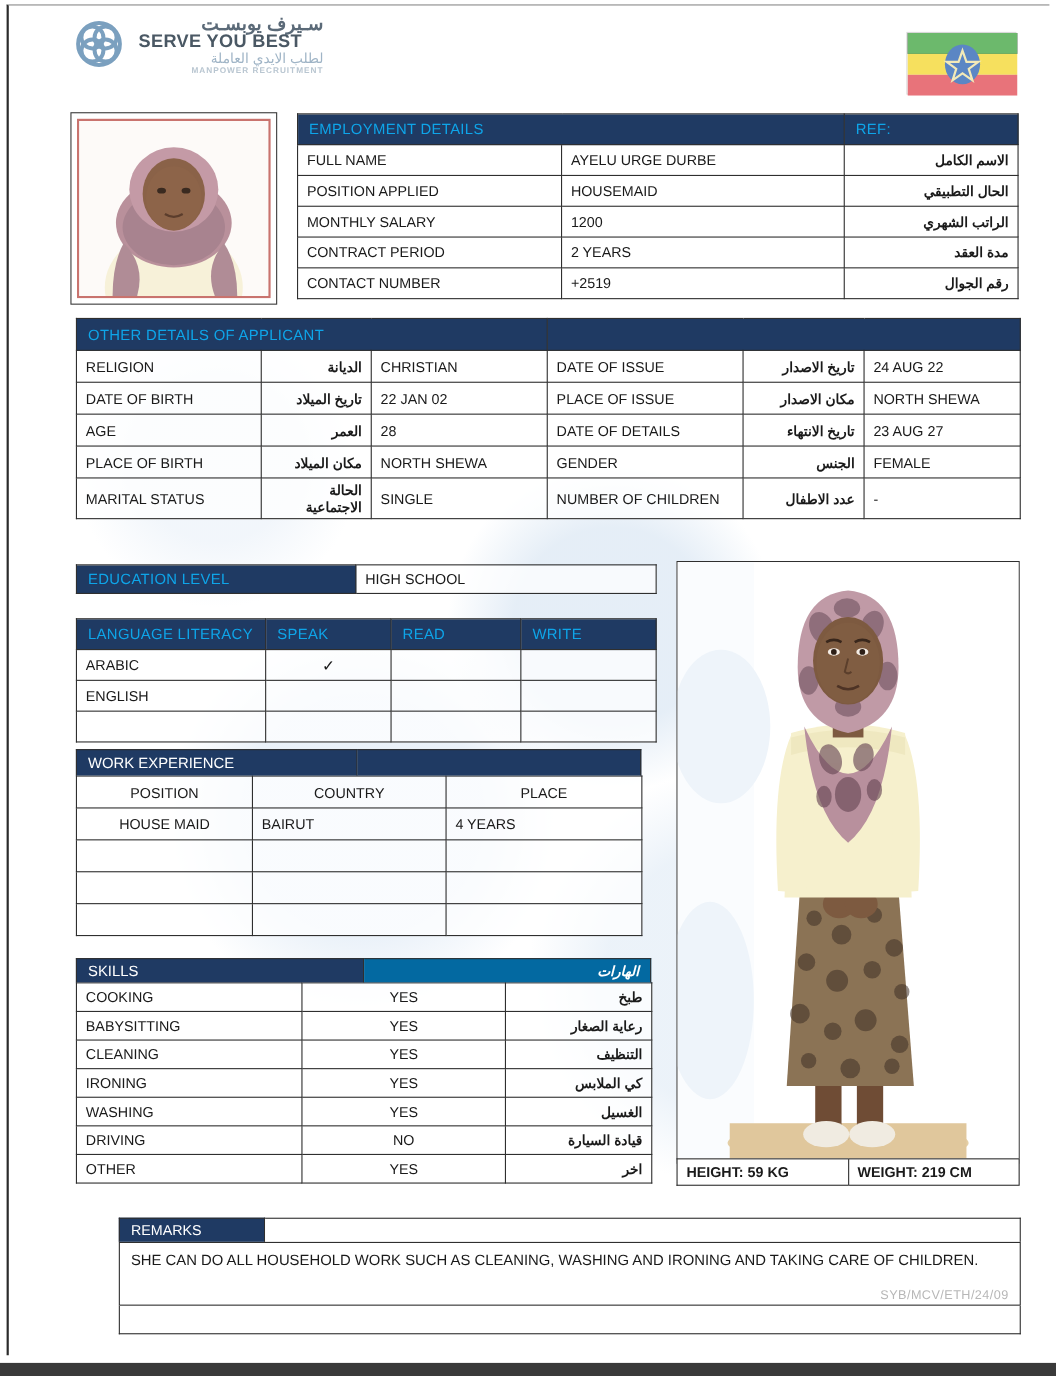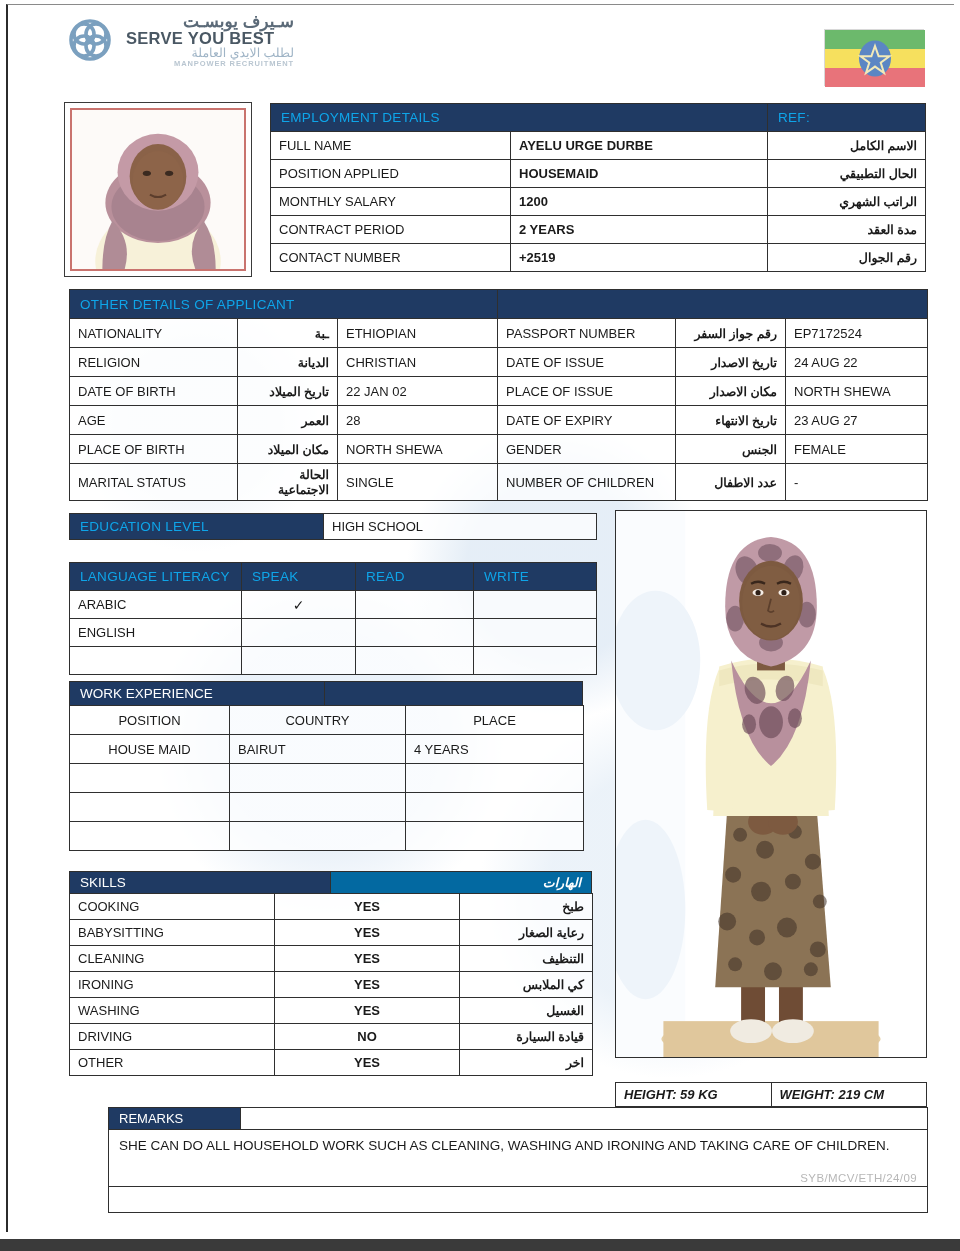--- a/index.html
+++ b/index.html
@@ -53,21 +53,21 @@
   
   .navy { background:#1f3a63; color:#0ea5e9; }
   .navy-hd {
     font-size:13.5px; letter-spacing:.3px; padding:4px 10px;
     font-weight:normal;
   }
   table { border-collapse:collapse; table-layout:fixed; }
   td, th { border:1px solid #2f2f2f; font-size:13px; padding:3px 8px; vertical-align:middle;
            background:rgba(255,255,255,.72); }
   .ar { direction:rtl; text-align:right; font-weight:bold; font-size:12.5px; }
-  .val { font-weight:bold;margin-top:44px; }
+  .val { font-weight:normal;margin-top:44px; }
   .ctr { text-align:center; }
 
   
   .photo-box {
     position:absolute; left:56px; top:97px; width:188px; height:175px;
     border:1.5px solid #3a3a3a; background:#fff; padding:5px;
   }
   .photo-inner { width:100%; height:100%; border:2px solid #c9736e; overflow:hidden; position:relative; background:#fdfbfa; }
 
   
@@ -118,21 +118,21 @@
   .shdr-l { background:#1f3a63; color:#fff; padding:3px 10px; font-size:13.5px; flex:0 0 262px;
             border:1px solid #2f2f2f; border-bottom:none; }
   .shdr-r { background:#0369a1; flex:1; border:1px solid #2f2f2f; border-left:none; border-bottom:none;
             color:#fff; text-align:right; padding:3px 10px; direction:rtl; font-weight:bold; font-size:12.5px;font-style:italic; }
 
   
   .fullphoto {
     position:absolute; left:607px; top:505px; width:312px; height:548px;
     border:1.5px solid #2f2f2f; background:#fff; overflow:hidden;
   }
-  .hw { position:absolute; left:607px; top:1077px; width:312px; display:flex;font-style:italic; }
+  .hw { position:absolute; left:607px; top:1048px; width:312px; display:flex; }
   .hw div { flex:1; border:1px solid #2f2f2f; font-size:13px; font-weight:bold; padding:4px 8px; background:#fff; }
   .hw div:first-child { border-right:none; }
 
   
   .remarks { position:absolute; left:100px; top:1102px; width:820px; }
   .rm-hd-wrap { display:flex; }
   .rm-hd { background:#1f3a63; color:#fff; font-size:13px; padding:3px 10px; flex:0 0 133px;
            border:1px solid #2f2f2f; border-bottom:none; }
   .rm-hd-r { flex:1; border:1px solid #2f2f2f; border-left:none; border-bottom:none; background:#fff; }
   .rm-body { border:1px solid #2f2f2f; background:#fff; min-height:58px; padding:6px 10px;
@@ -249,48 +249,40 @@
           <col class="o4">
           <col class="o5">
           <col class="o6">
         </colgroup>
       <tbody>
           <tr>
         <td class="navy navy-hd" colspan="3">OTHER DETAILS OF APPLICANT</td>
         <td class="navy" colspan="3"></td>
       </tr>
       <tr>
-        <td>NATIONALITY</td>
-        <td class="ar">ـبة</td>
-        <td>ETHIOPIAN</td>
-        <td>PASSPORT NUMBER</td>
-        <td class="ar">رقم جواز السفر</td>
-        <td>EP7172524</td>
-      </tr>
-      <tr>
         <td>RELIGION</td>
         <td class="ar">الديانة</td>
         <td>CHRISTIAN</td>
         <td>DATE OF ISSUE</td>
         <td class="ar">تاريخ الاصدار</td>
         <td>24 AUG 22</td>
       </tr>
       <tr>
         <td>DATE OF BIRTH</td>
         <td class="ar">تاريخ الميلاد</td>
         <td>22 JAN 02</td>
         <td>PLACE OF ISSUE</td>
         <td class="ar">مكان الاصدار</td>
         <td>NORTH SHEWA</td>
       </tr>
       <tr>
         <td>AGE</td>
         <td class="ar">العمر</td>
         <td>28</td>
-        <td>DATE OF EXPIRY</td>
+        <td>DATE OF DETAILS</td>
         <td class="ar">تاريخ الانتهاء</td>
         <td>23 AUG 27</td>
       </tr>
       <tr>
         <td>PLACE OF BIRTH</td>
         <td class="ar">مكان الميلاد</td>
         <td>NORTH SHEWA</td>
         <td>GENDER</td>
         <td class="ar">الجنس</td>
         <td>FEMALE</td>

